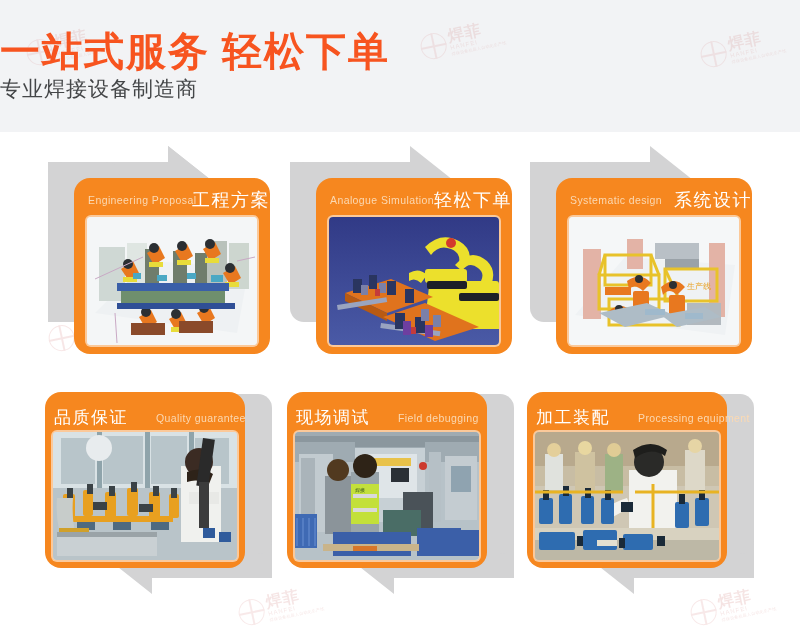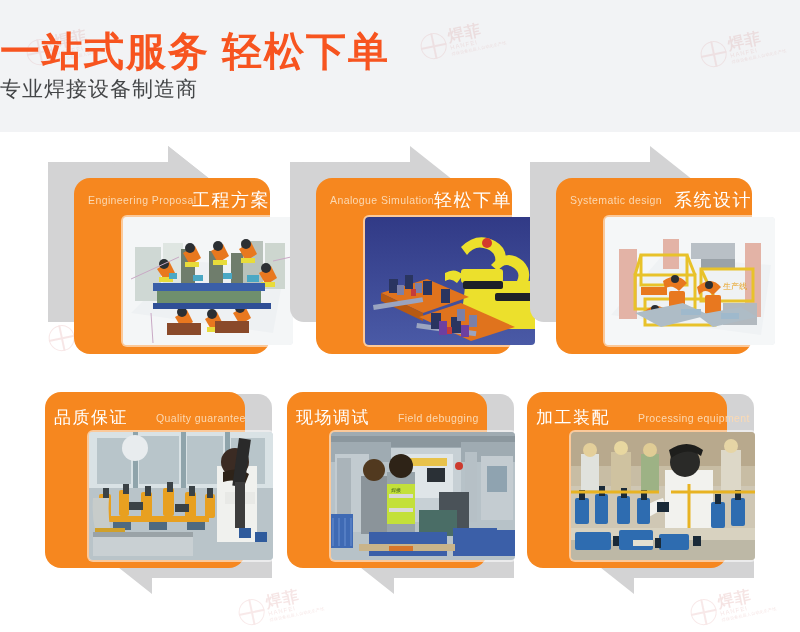--- a/index.html
+++ b/index.html
@@ -99,21 +99,20 @@
   .card.top .en-title{ position:absolute; left:0; top:4px; }
   .card.top .cn-title{ position:absolute; right:0px; top:-2px; font-size:18px;}
 
   .card.bottom .label{ display:flex; gap:28px; align-items:center;}
 
   
   .photo{
     position:absolute; border-radius:4px; overflow:hidden;
     background:#e9eef2;
     box-shadow:0 0 0 2px rgba(255,255,255,.55);
-    margin-left:36px;
   }
   .card.top .photo{ left:47px; top:71px; width:170px; height:128px;}
   .card.bottom .photo{ left:13px; top:48px; width:184px; height:128px;}
   .photo svg{ display:block; width:100%; height:100%;}
 
   
   .c1{ left:40px;  top:14px; }
   .c2{ left:282px; top:14px; }
   .c3{ left:522px; top:14px;text-align:center; }
   .c4{ left:40px;  top:252px; }

